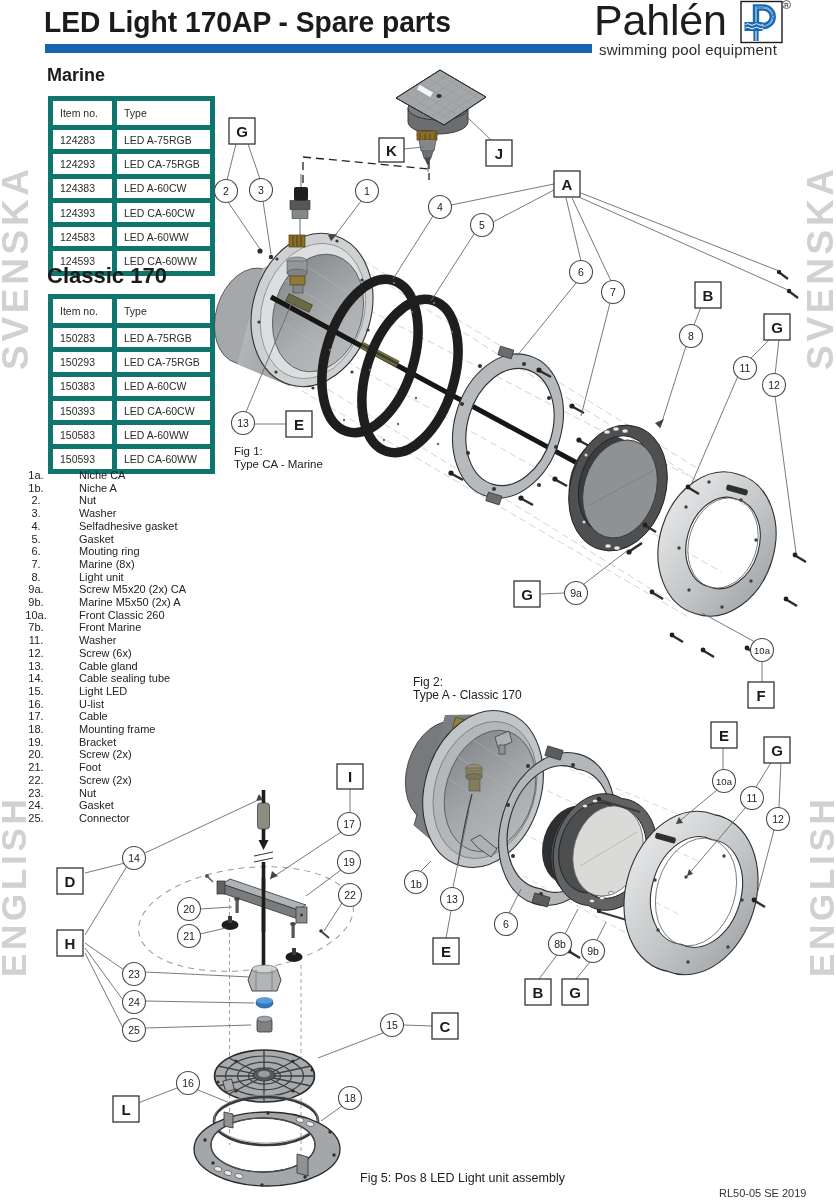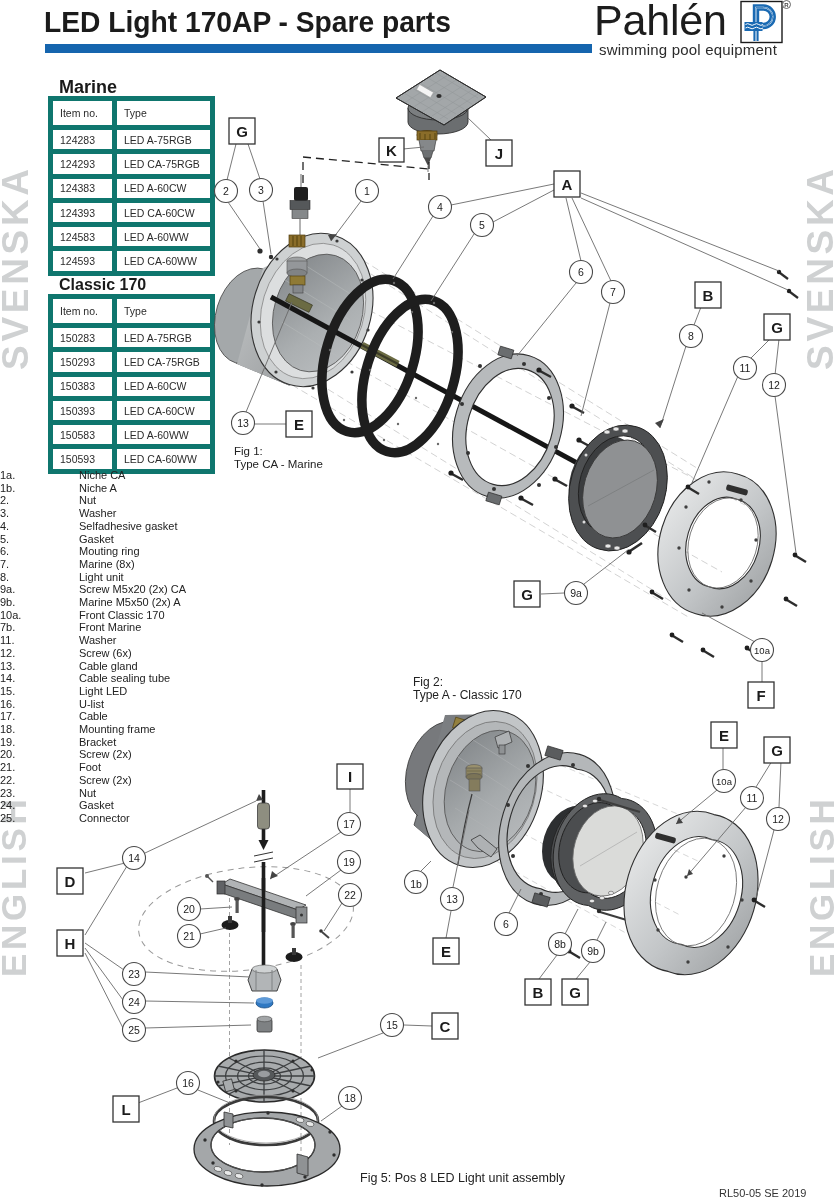--- a/index.html
+++ b/index.html
@@ -7,33 +7,33 @@
 .abs{position:absolute}
 #title{left:44px;top:7px;font-size:30px;line-height:1;font-weight:bold;color:#1b1b1b;transform:scaleX(.94);transform-origin:0 0;white-space:nowrap}
 #bluebar{left:45px;top:44px;width:547px;height:9px;background:#1565ae}
 #logotext{left:594px;top:-1px;font-size:43px;line-height:1;font-weight:normal;color:#1d1d1d;letter-spacing:-0.2px}
 #logosub{left:599px;top:42px;font-size:15px;line-height:1;color:#2b2b2b;letter-spacing:.2px}
 .vtext{font-weight:bold;color:#cfd1d2;transform-origin:0 0;transform:rotate(-90deg);white-space:nowrap}
 #sv-l{left:-5.5px;top:370px;font-size:37px;letter-spacing:3.7px}
 #sv-r{left:799.5px;top:370px;font-size:37px;letter-spacing:3.7px}
 #en-l{left:-6px;top:977px;font-size:35px;letter-spacing:3.7px}
 #en-r{left:801.5px;top:977px;font-size:35px;letter-spacing:3.7px}
-h3.sect{margin:12px;font-size:18px;line-height:1;color:#1b1b1b}
+h3.sect{margin:0;font-size:18px;line-height:1;color:#1b1b1b}
 #h-marine{left:47px;top:66px}
 #h-classic{left:47px;top:265px}
 table.parts{border-collapse:collapse;font-size:10.5px;color:#2b2b2b}
 table.parts td{border:5px solid #0f766e;padding:0 0 0 7px;vertical-align:middle;white-space:nowrap}
 #tab1{left:48px;top:96px}
 #tab2{left:48px;top:294px}
 td.c1{width:52px}
 td.c2{width:86px}
 tr.hd td{height:24px}
 tr.rw td{height:19.3px}
 #plist{left:0px;top:469px;font-size:11px;color:#222;line-height:12.7px}
-#plist .num{display:inline-block;width:72px;text-align:left}
+#plist .num{display:inline-block;width:72px;text-align:center}
 #plist .nm{padding-left:7px}
 .cap{font-size:11.5px;color:#222;line-height:13px}
 #cap1{left:234px;top:445px}
 #cap2{left:413px;top:676px;font-size:12px}
 #cap5{left:360px;top:1172px;font-size:12.5px}
 #docno{left:719px;top:1187px;font-size:11px;color:#333}
 #diag{left:0;top:0}
 </style>
 </head>
 <body>
@@ -86,21 +86,21 @@
 <tr class="rw">
         <td>124583</td>
         <td>LED A-60WW</td>
       </tr>
 <tr class="rw">
         <td>124593</td>
         <td>LED CA-60WW</td>
       </tr>
 </tbody>
   </table>
-<h3 class="abs sect" id="h-classic" style="font-size:16px">Classic 170</h3>
+<h3 class="abs sect" id="h-classic" style="font-size:22px">Classic 170</h3>
 <table class="abs parts" id="tab2">
 <tbody>
       <tr class="hd">
         <td class="c1">Item no.</td>
         <td class="c2">Type</td>
       </tr>
 <tr class="rw">
         <td>150283</td>
         <td>LED A-75RGB</td>
       </tr>
@@ -131,21 +131,21 @@
 <div><span class="num">1b.</span><span class="nm">Niche A</span></div>
 <div><span class="num">2.</span><span class="nm">Nut</span></div>
 <div><span class="num">3.</span><span class="nm">Washer</span></div>
 <div><span class="num">4.</span><span class="nm">Selfadhesive gasket</span></div>
 <div><span class="num">5.</span><span class="nm">Gasket</span></div>
 <div><span class="num">6.</span><span class="nm">Mouting ring</span></div>
 <div><span class="num">7.</span><span class="nm">Marine (8x)</span></div>
 <div><span class="num">8.</span><span class="nm">Light unit</span></div>
 <div><span class="num">9a.</span><span class="nm">Screw M5x20 (2x) CA</span></div>
 <div><span class="num">9b.</span><span class="nm">Marine M5x50 (2x) A</span></div>
-<div><span class="num">10a.</span><span class="nm">Front Classic 170</span></div>
+<div><span class="num">10a.</span><span class="nm">Front Classic 260</span></div>
 <div><span class="num">7b.</span><span class="nm">Front Marine</span></div>
 <div><span class="num">11.</span><span class="nm">Washer</span></div>
 <div><span class="num">12.</span><span class="nm">Screw (6x)</span></div>
 <div><span class="num">13.</span><span class="nm">Cable gland</span></div>
 <div><span class="num">14.</span><span class="nm">Cable sealing tube</span></div>
 <div><span class="num">15.</span><span class="nm">Light LED</span></div>
 <div><span class="num">16.</span><span class="nm">U-list</span></div>
 <div><span class="num">17.</span><span class="nm">Cable</span></div>
 <div><span class="num">18.</span><span class="nm">Mounting frame</span></div>
 <div><span class="num">19.</span><span class="nm">Bracket</span></div>

